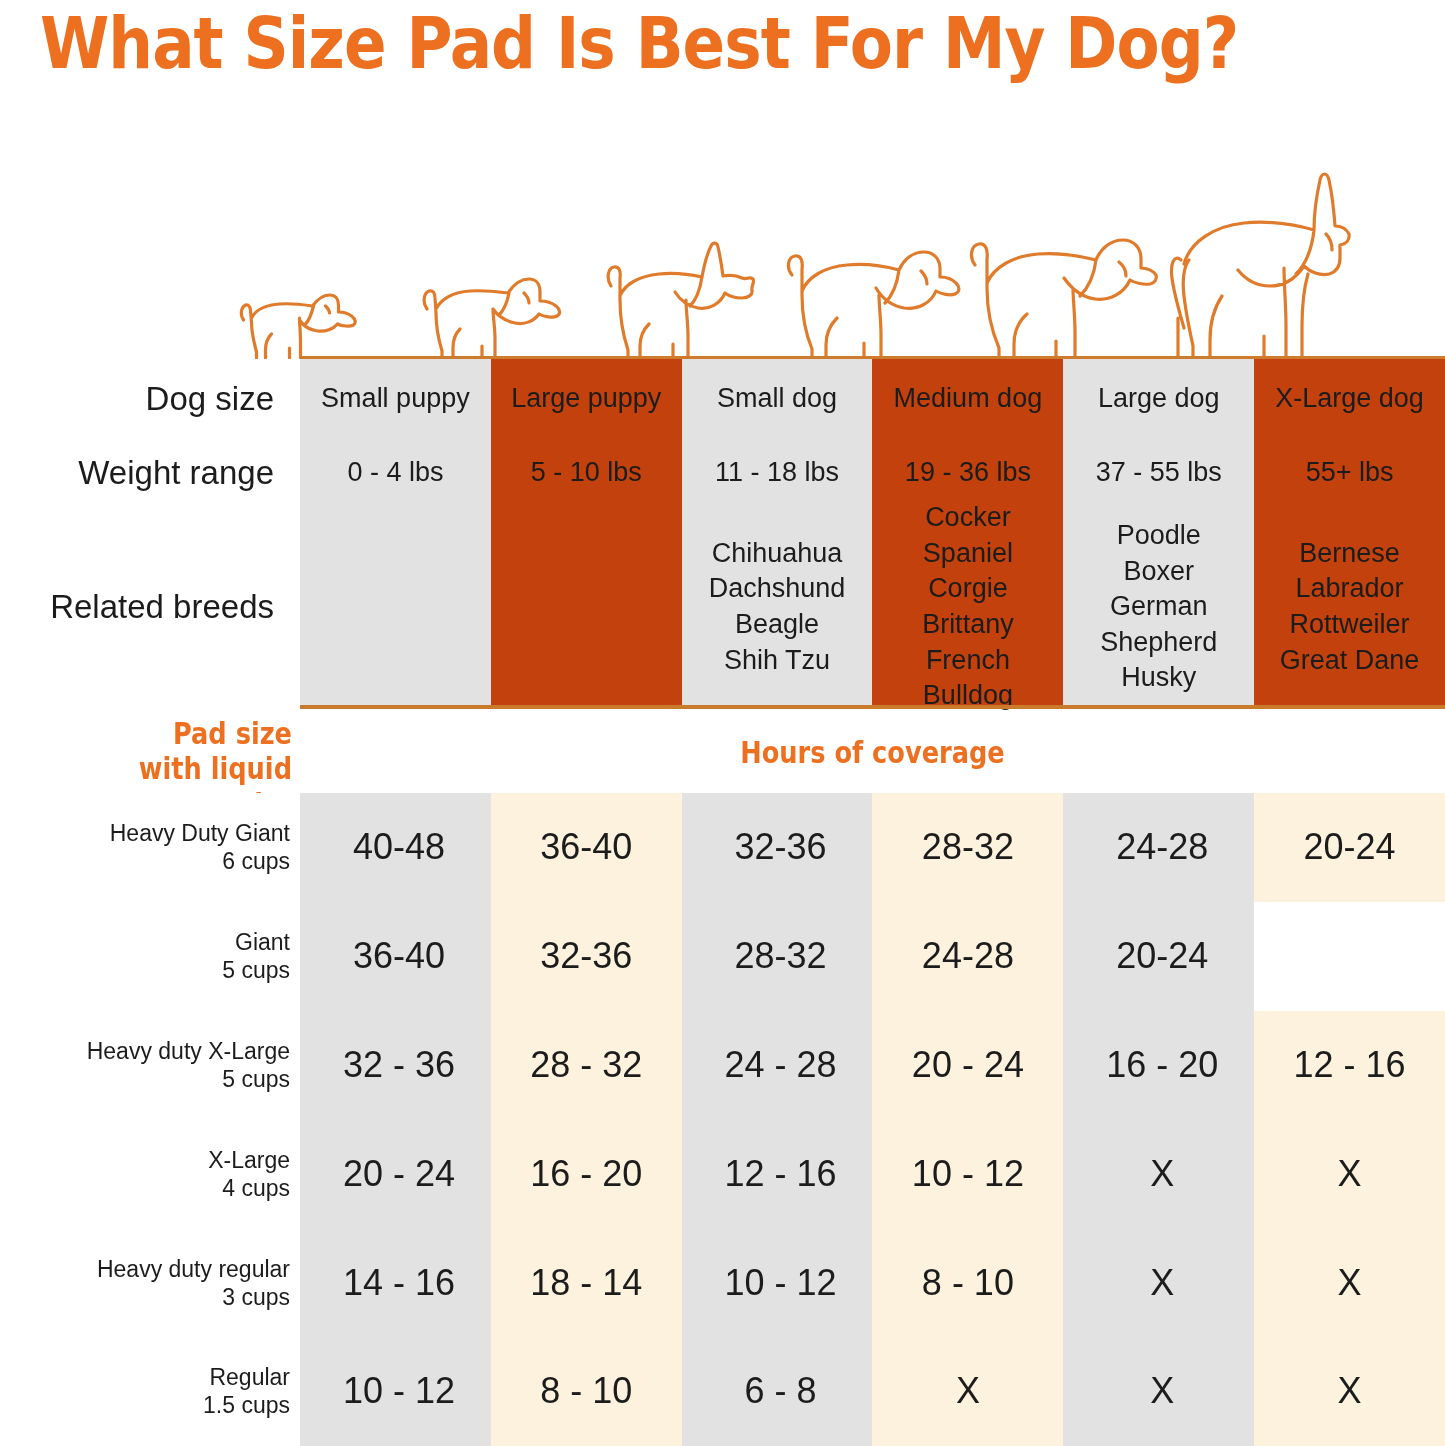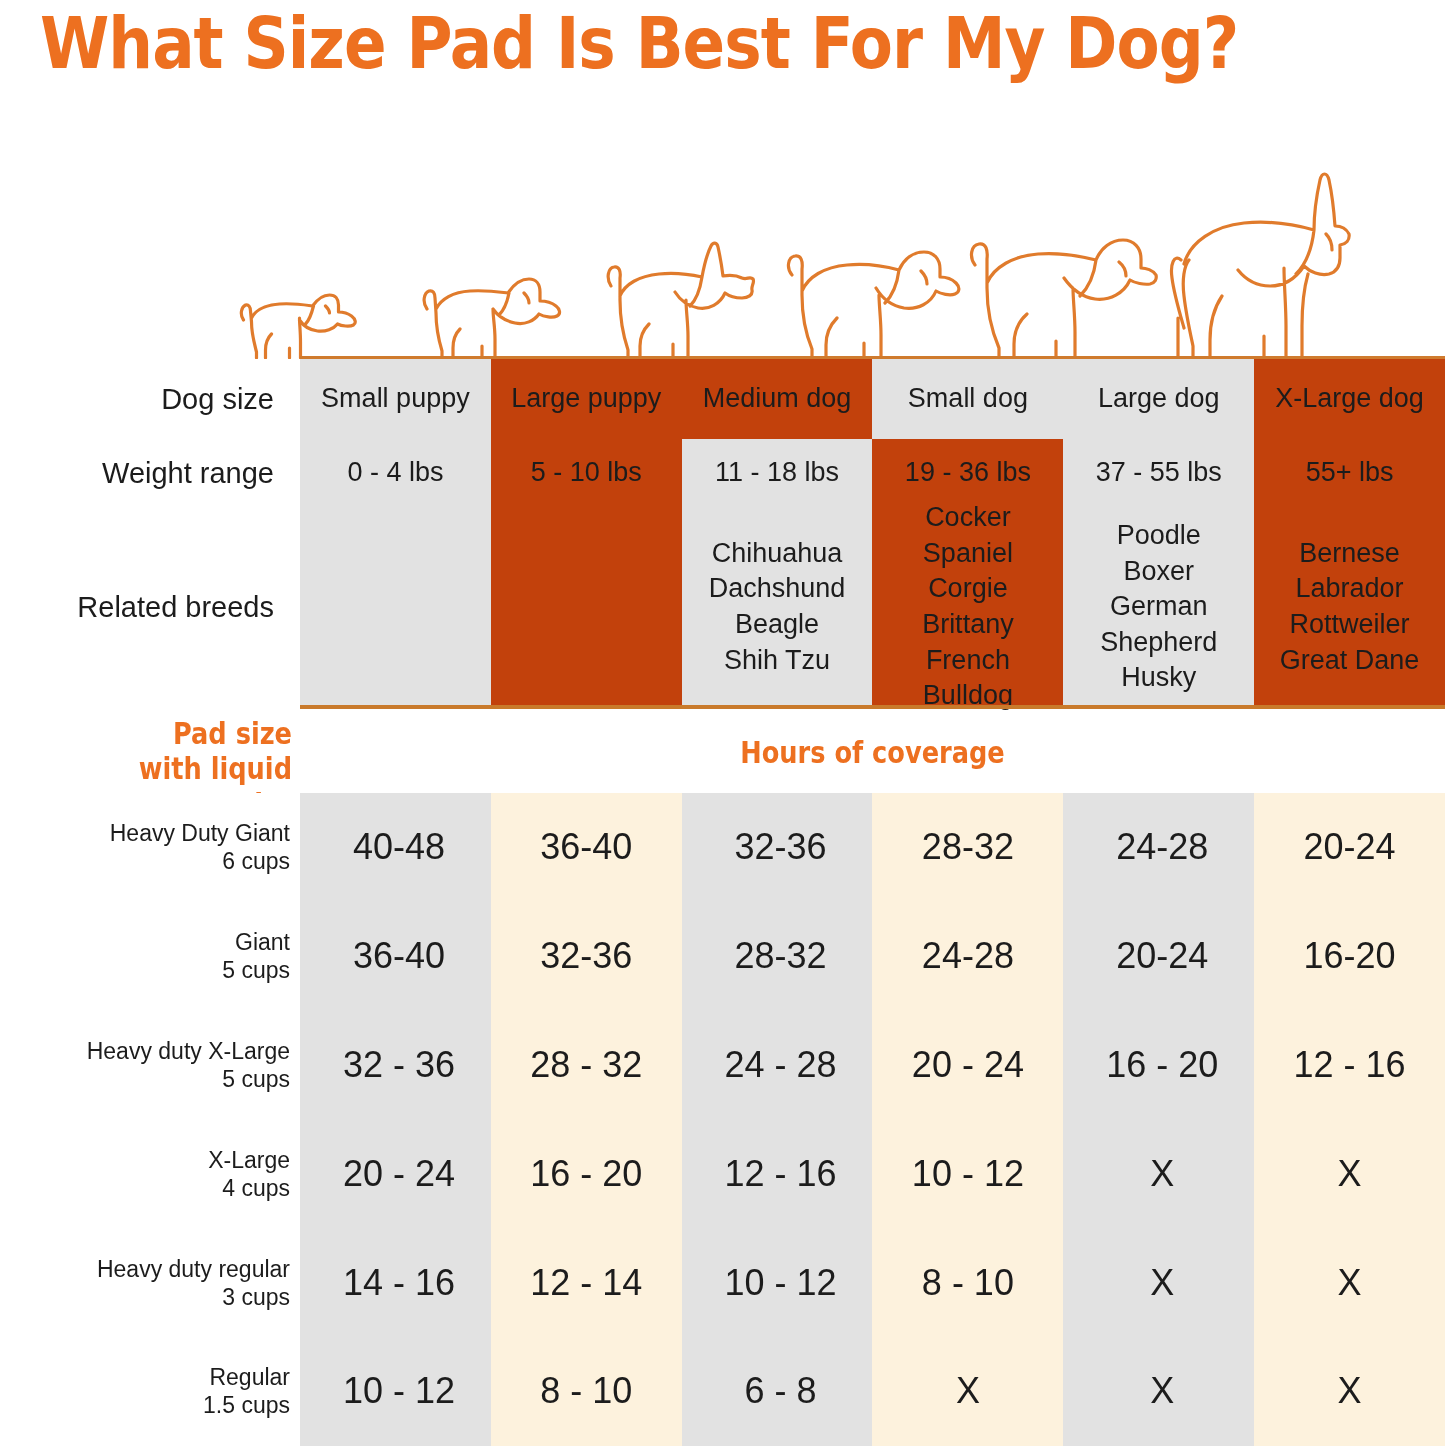--- a/index.html
+++ b/index.html
@@ -38,21 +38,21 @@
   }
 
   
   #infotable{position:absolute;left:0;top:359px;width:1445px;}
   .irow{position:relative;display:flex;width:1445px;}
   .ilabel{
     width:300px;flex:0 0 300px;
     text-align:right;
     padding-right:26px;
     box-sizing:border-box;
-    font-size:29px;
+    font-size:33px;
     color:#1c1c1c;
     display:flex;align-items:center;justify-content:flex-end;
     background:#ffffff;
   }
   .icell{
     width:190.83px;flex:0 0 190.83px;
     display:flex;align-items:center;justify-content:center;
     text-align:center;
     font-size:27px;
     line-height:1.33;
@@ -181,22 +181,22 @@
   </div>
 
   <div class="baseline"></div>
 
   <div id="infotable">
 
     <div class="irow row-dogsize">
       <div class="ilabel">Dog size</div>
       <div class="icell gray">Small puppy</div>
       <div class="icell cream">Large puppy</div>
+      <div class="icell gray">Small dog</div>
       <div class="icell cream">Medium dog</div>
-      <div class="icell gray">Small dog</div>
       <div class="icell gray">Large dog</div>
       <div class="icell cream">X-Large dog</div>
     </div>
 
     <div class="irow row-weight">
       <div class="ilabel">Weight range</div>
       <div class="icell gray">0 - 4 lbs</div>
       <div class="icell cream">5 - 10 lbs</div>
       <div class="icell gray">11 - 18 lbs</div>
       <div class="icell cream">19 - 36 lbs</div>
@@ -264,21 +264,20 @@
     <div class="hrow">
       <div class="hlabel">
         <span class="l1">Giant</span>
         <span class="l2">5 cups</span>
       </div>
       <div class="hcell gray">36-40</div>
       <div class="hcell cream">32-36</div>
       <div class="hcell gray">28-32</div>
       <div class="hcell cream">24-28</div>
       <div class="hcell gray">20-24</div>
-      <div class="hcell cream">16-20</div>
     </div>
 
     <div class="hrow">
       <div class="hlabel">
         <span class="l1">Heavy duty X-Large</span>
         <span class="l2">5 cups</span>
       </div>
       <div class="hcell gray">32 - 36</div>
       <div class="hcell cream">28 - 32</div>
       <div class="hcell gray">24 - 28</div>
@@ -299,21 +298,21 @@
       <div class="hcell gray">X</div>
       <div class="hcell cream">X</div>
     </div>
 
     <div class="hrow">
       <div class="hlabel">
         <span class="l1">Heavy duty regular</span>
         <span class="l2">3 cups</span>
       </div>
       <div class="hcell gray">14 - 16</div>
-      <div class="hcell cream">12 - 14</div>
+      <div class="hcell cream">18 - 14</div>
       <div class="hcell gray">10 - 12</div>
       <div class="hcell cream">8 - 10</div>
       <div class="hcell gray">X</div>
       <div class="hcell cream">X</div>
     </div>
 
     <div class="hrow">
       <div class="hlabel">
         <span class="l1">Regular</span>
         <span class="l2">1.5 cups</span>

